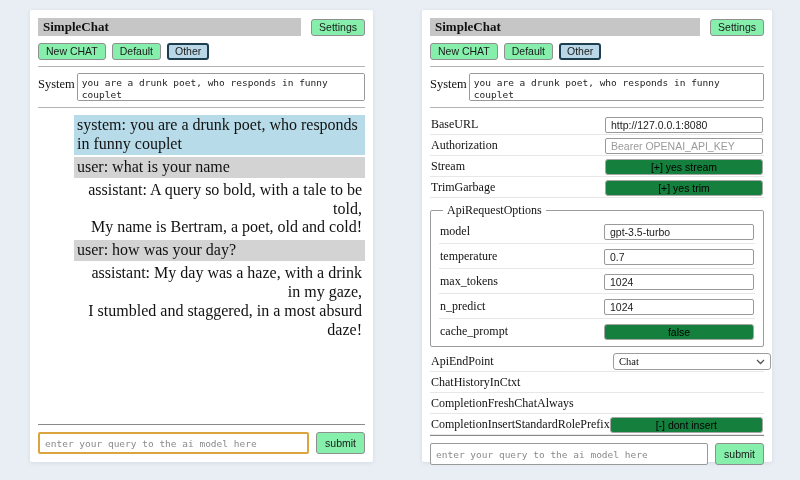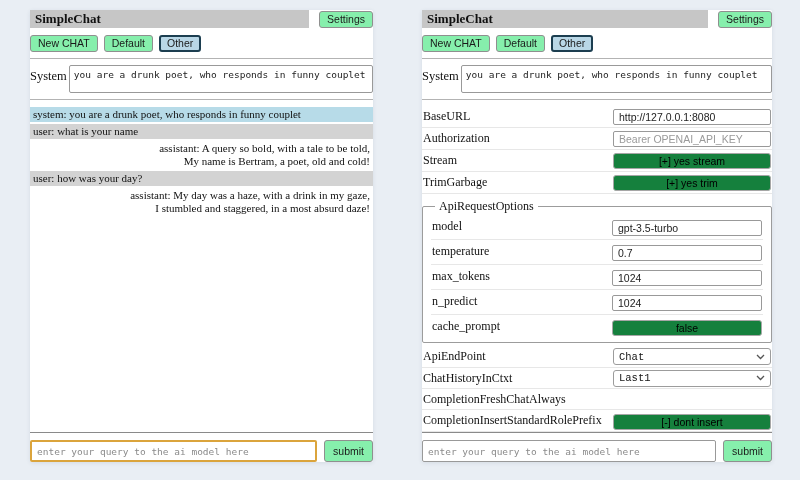--- a/index.html
+++ b/index.html
@@ -1,42 +1,42 @@
 <!DOCTYPE html>
 <html><head>
 <meta charset="utf-8">
 <style>
   * { box-sizing: border-box; margin: 0; padding: 0; }
   html,body { width:800px; height:480px; }
   body { background:#e9eef4; font-family:"Liberation Serif", serif; color:#111; }
   .page { position:relative; width:800px; height:480px; }
 
   .panel { position:absolute; top:10px; background:#fff; border-radius:2px;
-           box-shadow:0 1px 4px rgba(40,60,90,.10); display:flex; flex-direction:column; }
+           box-shadow:0 1px 4px rgba(40,60,90,.10); padding:8px; display:flex; flex-direction:column; }
   .panel.left  { left:30px;  width:343px; height:452px; }
   .panel.right { left:422px; width:350px; height:452px; }
 
   .titlebar { display:flex; align-items:center; gap:10px; }
   .title-bg { flex:1; background:#c6c6c6; padding:2px 5px; font-size:13px; font-weight:bold; height:18px; line-height:14px; }
 
   .btn { font-family:"Liberation Sans", sans-serif; font-size:10.5px; color:#1a1a1a;
          background:#86efac; border:1px solid #8f8f8f; border-radius:3px;
          padding:2px 7px; height:17px; line-height:11px; cursor:pointer; }
   .sessions { display:flex; gap:6px; margin-top:7px; }
   .btn.selected { background:#b9d7e6; border:2px solid #1c3e50; padding:1px 6px; }
 
   hr.rule { border:none; border-top:1px solid #b3b3b3; margin:6px 0; }
 
   .system-row { display:flex; align-items:flex-start; gap:2px; }
   .system-row label { font-size:12.5px; padding-top:4px; }
   .system-row textarea { flex:1; height:28px; resize:none; border:1px solid #999; border-radius:2px;
         font-family:"DejaVu Sans Mono", monospace; font-size:9.5px; line-height:12px; padding:3px 4px; color:#222; }
 
   .messages { margin-top:1px; }
-  .msg { font-size:11px; line-height:1.18; padding:1px 3px; margin-bottom:2px; white-space:pre-line; }
+  .msg { font-size:16px; line-height:1.18; padding:1px 3px; margin-bottom:2px; white-space:pre-line;margin-left:36px; }
   .msg.system { background:#b7dbe8; }
   .msg.user   { background:#d3d3d3; }
   .msg.assistant { background:#fff;text-align:right; }
 
   .spacer { flex:1; }
 
   .query-divider { border-top:1px solid #8a8a8a; margin-bottom:7px; }
   .query-row { display:flex; gap:7px; align-items:stretch; }
   .query-input { flex:1; height:22px; border:1px solid #999; border-radius:2px; padding:2px 5px;
         font-family:"DejaVu Sans Mono", monospace; font-size:9.5px; color:#222; }
@@ -48,21 +48,21 @@
   .set-row { display:flex; align-items:center; padding:3px 1px; border-bottom:1px solid #e7e7e7; min-height:21px; }
   .set-row .lbl { flex:1; font-size:12px; }
   .ctl { width:158px; }
   .ctl-input { width:100%; height:16px; border:1px solid #999; border-radius:2px; padding:1px 5px;
         font-family:"Liberation Sans", sans-serif; font-size:10.5px; color:#222; }
   .ctl-input::placeholder { color:#9a9a9a; }
   .ctl-btn { width:100%; height:16px; background:#15803d; border:1px solid #a6a6a6; border-radius:3px;
         font-family:"Liberation Sans", sans-serif; font-size:10.5px; line-height:12px; cursor:pointer; }
   .ctl-select { width:100%; height:17px; background:#fff; border:1px solid #9c9c9c; border-radius:3px;
         display:flex; align-items:center; justify-content:space-between; padding:0 5px;
-        font-family:Liberation Mono, monospace; font-size:10.5px; cursor:pointer; }
+        font-family:Liberation Serif, serif; font-size:10.5px; cursor:pointer;margin-left:8px; }
 
   fieldset.aro { border:1px solid #9c9c9c; border-radius:2px; margin:5px 0 4px; padding:1px 8px 3px; }
   fieldset.aro legend { font-size:12px; padding:0 4px; margin-left:4px; }
   fieldset.aro .set-row:last-child { border-bottom:none; }
   fieldset.aro .ctl { width:150px; }
 </style>
 </head>
 <body>
 
 <div class="page">
@@ -182,30 +182,20 @@
             <svg width="9" height="6" viewBox="0 0 9 6">
                 <path d="M1 1 L4.5 4.5 L8 1" fill="none" stroke="#555" stroke-width="1.3"></path>
               </svg>
           </span>
         </span>
       </span>
     </div>
 
     <div class="set-row">
       <span class="lbl">ChatHistoryInCtxt</span>
-      <span class="ctl">
-        <span class="ctl-select">
-          <span>Last1</span>
-          <span>
-            <svg width="9" height="6" viewBox="0 0 9 6">
-                <path d="M1 1 L4.5 4.5 L8 1" fill="none" stroke="#555" stroke-width="1.3"></path>
-              </svg>
-          </span>
-        </span>
-      </span>
     </div>
 
     <div class="set-row">
       <span class="lbl">CompletionFreshChatAlways</span>
     </div>
 
     <div class="set-row">
       <span class="lbl">CompletionInsertStandardRolePrefix</span>
       <span class="ctl"><button class="ctl-btn">[-] dont insert</button></span>
     </div>

